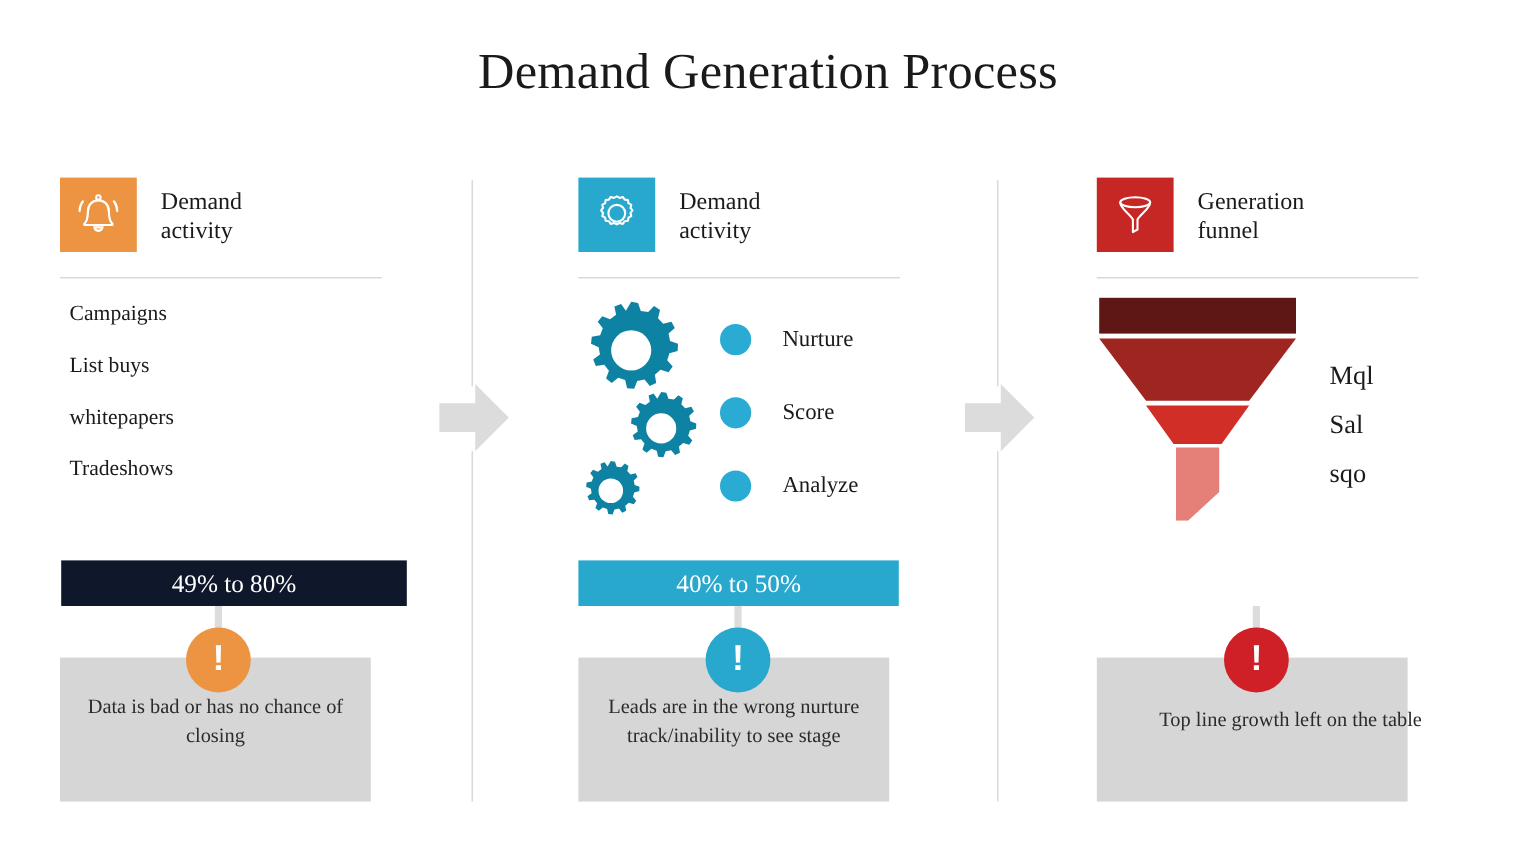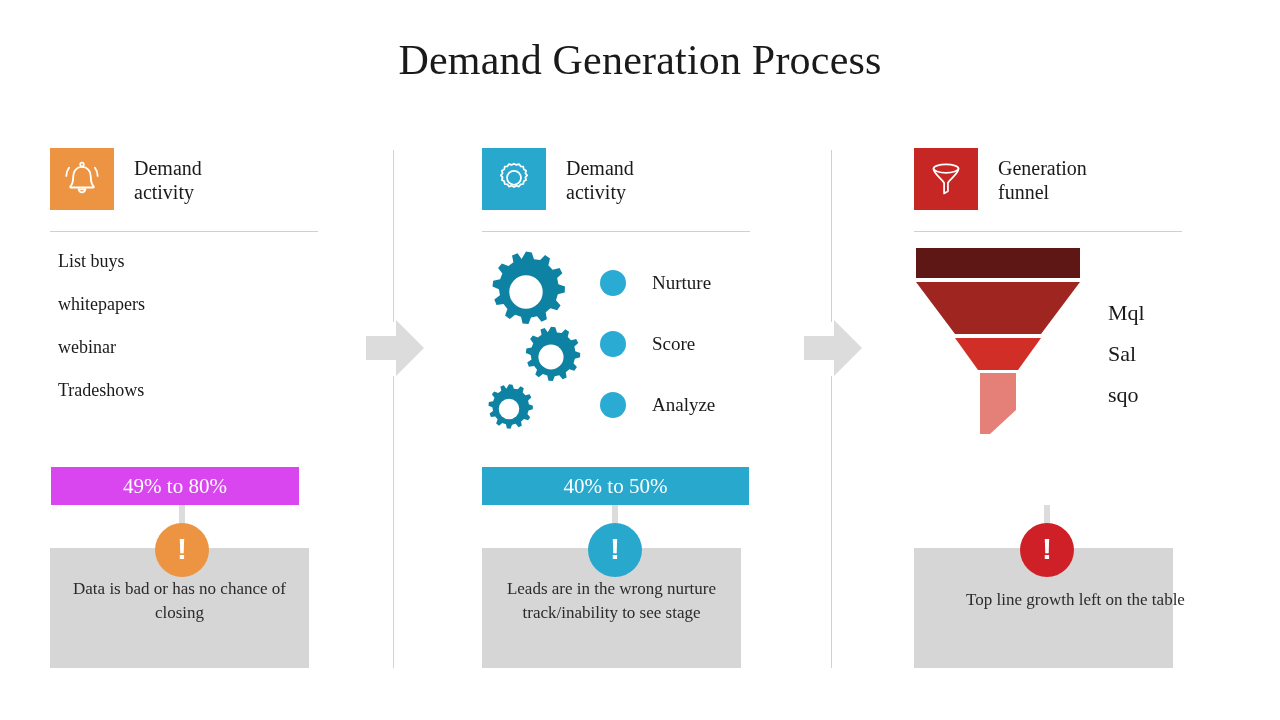--- a/index.html
+++ b/index.html
@@ -147,21 +147,21 @@
   
   .pct-bar {
     position: absolute;
     top: 467px;
     height: 38px;
     line-height: 38px;
     text-align: center;
     color: #ffffff;
     font-size: 21px;
   }
-  .bar-1 { left: 51px;  width: 248px; background: #d946ef; }
+  .bar-1 { left: 51px;  width: 288px; background: #0f172a; }
   .bar-2 { left: 482px; width: 267px; background: #29a8ce; }
   .bar-3 { left: 914px; width: 267px; background: #c62725; }
 
   
   .connector {
     position: absolute;
     top: 505px;
     width: 6px;
     height: 22px;
     background: #dcdcdc;
@@ -261,23 +261,23 @@
           <path d="M8.5 10.5C6.4 13.2 5.2 16.6 5.2 20.3" fill="none" stroke="#ffffff" stroke-width="2.2" stroke-linecap="round"></path>
           <path d="M39.5 10.5c2.1 2.7 3.3 6.1 3.3 9.8" fill="none" stroke="#ffffff" stroke-width="2.2" stroke-linecap="round"></path>
         </svg>
       </div>
       <div class="col-head-label">Demand
 activity</div>
     </div>
     <div class="head-rule"></div>
 
     <div class="list">
+      <div class="list-item">Campaigns</div>
       <div class="list-item">List buys</div>
       <div class="list-item">whitepapers</div>
-      <div class="list-item">webinar</div>
       <div class="list-item">Tradeshows</div>
     </div>
   </div>
 
   <div class="column col-2">
     <div class="col-head">
       <div class="icon-tile tile-blue">
         <svg width="40" height="40" viewBox="0 0 48 48">
           <g fill="none" stroke="#ffffff" stroke-width="2.1" stroke-linejoin="round">
             <path d="M24 5.6l2.9 1.5 3.1-1 1.9 2.7 3.2.4.6 3.2 2.8 1.6-.8 3.1 2 2.5-2 2.5.8 3.1-2.8 1.6-.6 3.2-3.2.4-1.9 2.7-3.1-1-2.9 1.5-2.9-1.5-3.1 1-1.9-2.7-3.2-.4-.6-3.2-2.8-1.6.8-3.1-2-2.5 2-2.5-.8-3.1 2.8-1.6.6-3.2 3.2-.4 1.9-2.7 3.1 1z"></path>

